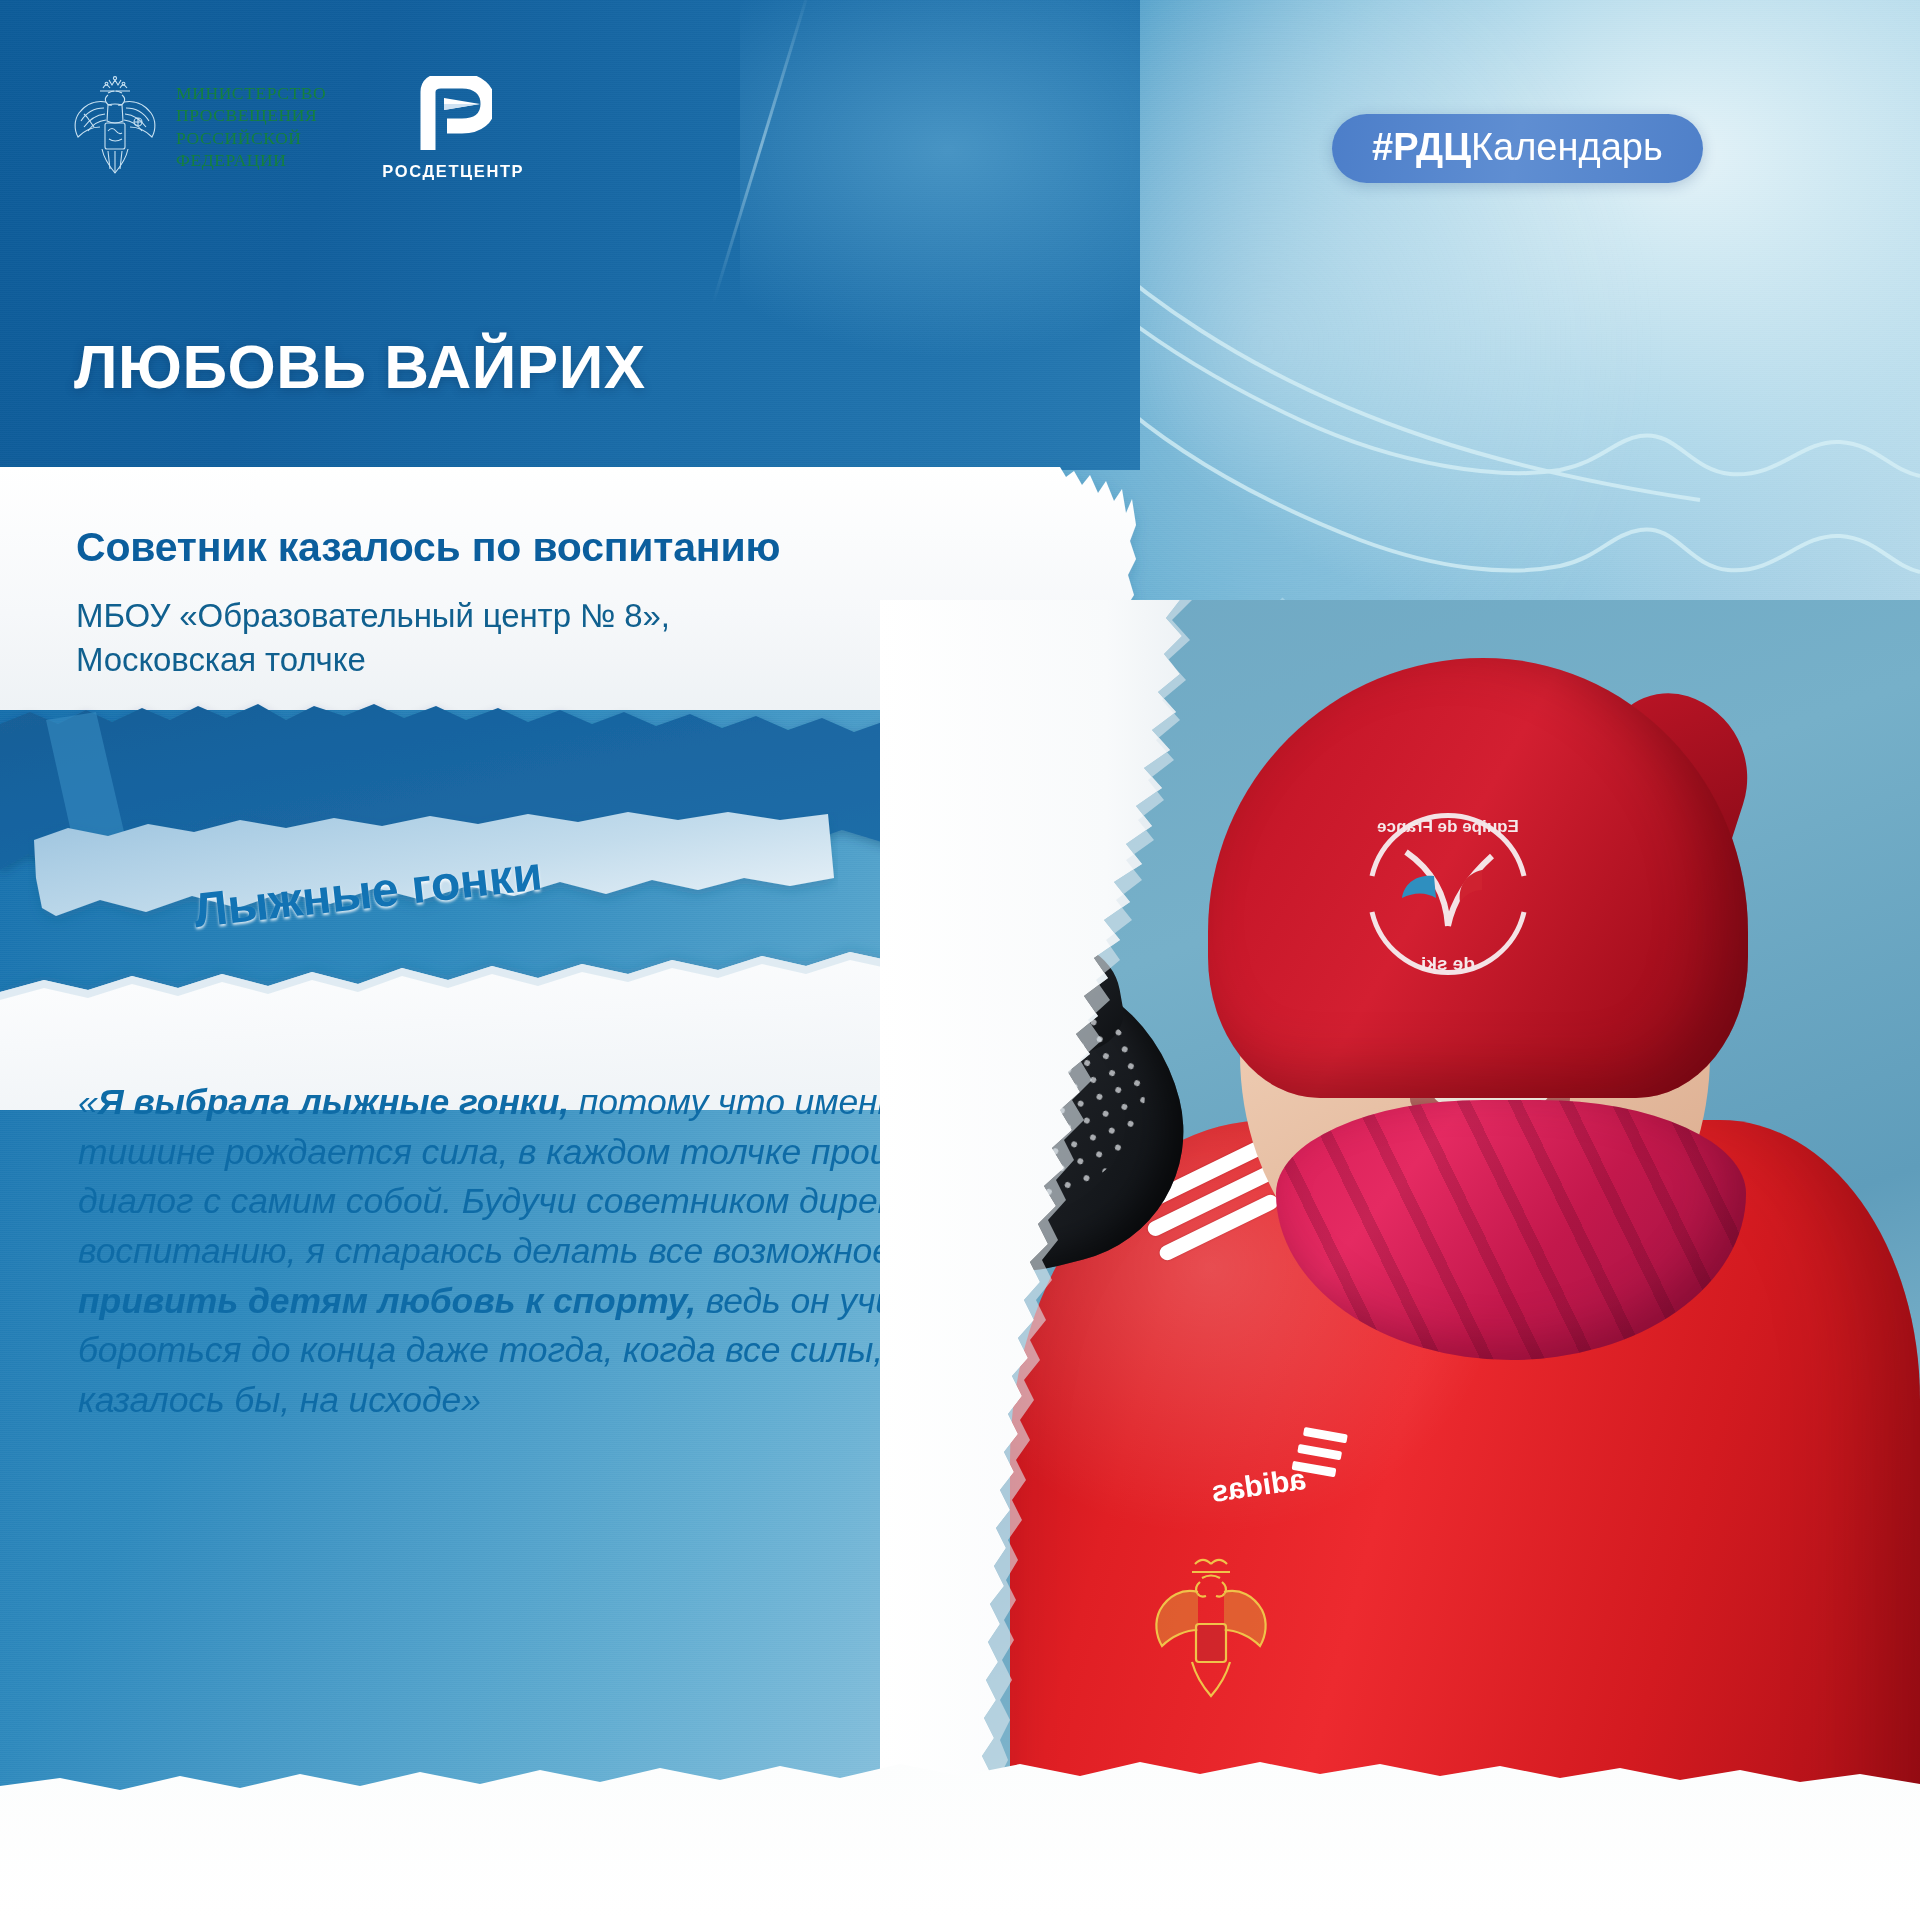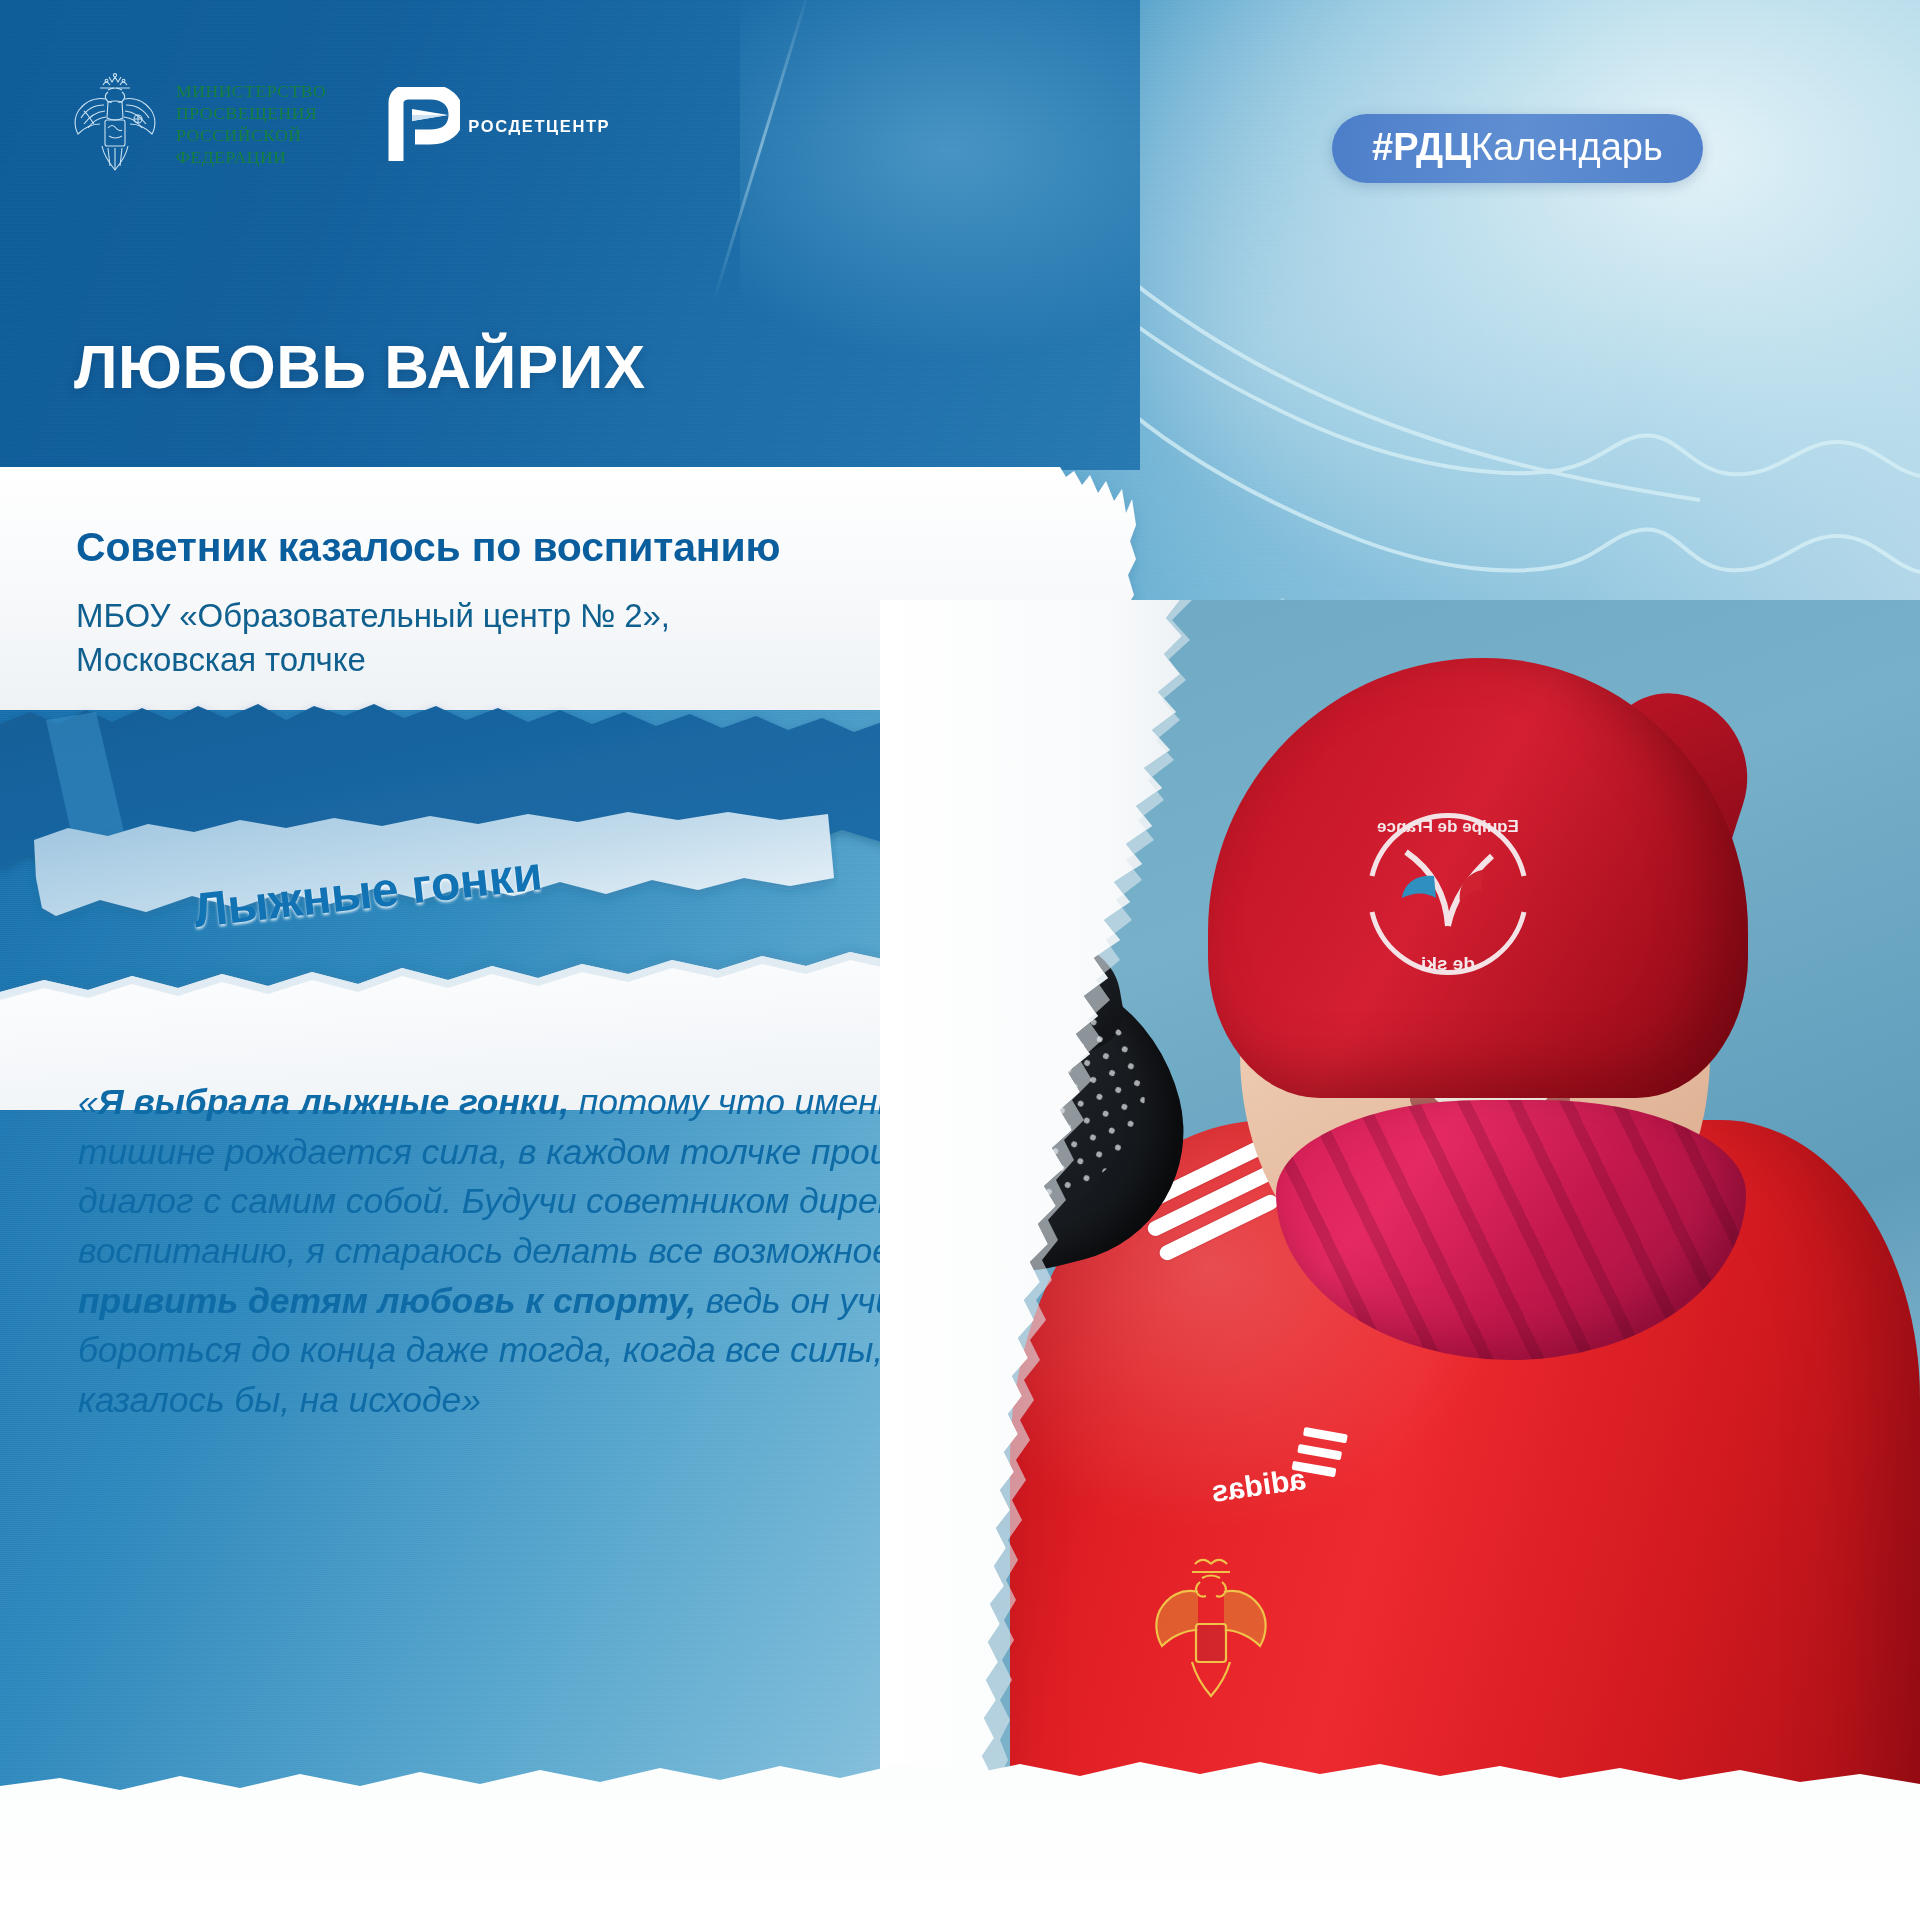--- a/index.html
+++ b/index.html
@@ -53,21 +53,21 @@
 
   
   .logos { position:absolute; left:72px; top:72px; display:flex; align-items:center; gap:56px; }
   .min-logo { display:flex; align-items:center; gap:18px; }
   .eagle { width:86px; height:104px; }
   .min-text {
     color:#15803d; font-family:"Liberation Serif", serif;
     font-size:17.5px; line-height:1.26; letter-spacing:.6px;
     text-transform:uppercase; white-space:nowrap;
   }
-  .rdc-logo { display:flex; flex-direction:row; align-items:center; gap:8px; margin-top:4px; }
+  .rdc-logo { display:flex; flex-direction:column; align-items:center; gap:8px; margin-top:4px; }
   .rdc-mark { width:78px; height:78px; }
   .rdc-word {
     color:#ffffff; font-size:16.5px; font-weight:bold; letter-spacing:1.6px;
     text-transform:uppercase;
   }
 
   
   .main-title {
     position:absolute; left:74px; top:336px;
     color:#ffffff; font-size:62px; font-weight:bold; letter-spacing:.5px;
@@ -363,21 +363,21 @@
       <path filter="url(#fSh)" fill="url(#gWhite)" d="
         M0 12 L 1060 12 L 1066 22 L 1074 16 L 1082 30 L 1090 20 L 1098 38 L 1106 26 L 1114 46
         L 1122 34 L 1126 58 L 1132 44 L 1136 70 L 1130 86 L 1136 104 L 1128 120 L 1134 140
         L 1124 156 L 1130 176 L 1118 190 L 1124 208 L 1112 222 L 1116 240 L 1104 255
         L 0 255 Z"></path>
     </svg>
   </div>
 
   <div class="role">Советник казалось по воспитанию</div>
   <div class="school">
-    <div>МБОУ «Образовательный центр № 2»,</div>
+    <div>МБОУ «Образовательный центр № 8»,</div>
     <div>Московская толчке</div>
   </div>
 
   <div class="layer" style="top:690px;width:1920px;height:210px;">
     <svg width="1920" height="210" viewBox="0 0 1920 210">
       <defs>
         <linearGradient id="gNavy" x1="0" y1="0" x2="1" y2="0.4">
           <stop offset="0" stop-color="#1a5f96"></stop>
           <stop offset="0.22" stop-color="#17639f"></stop>
           <stop offset="0.55" stop-color="#1d6aa5"></stop>

